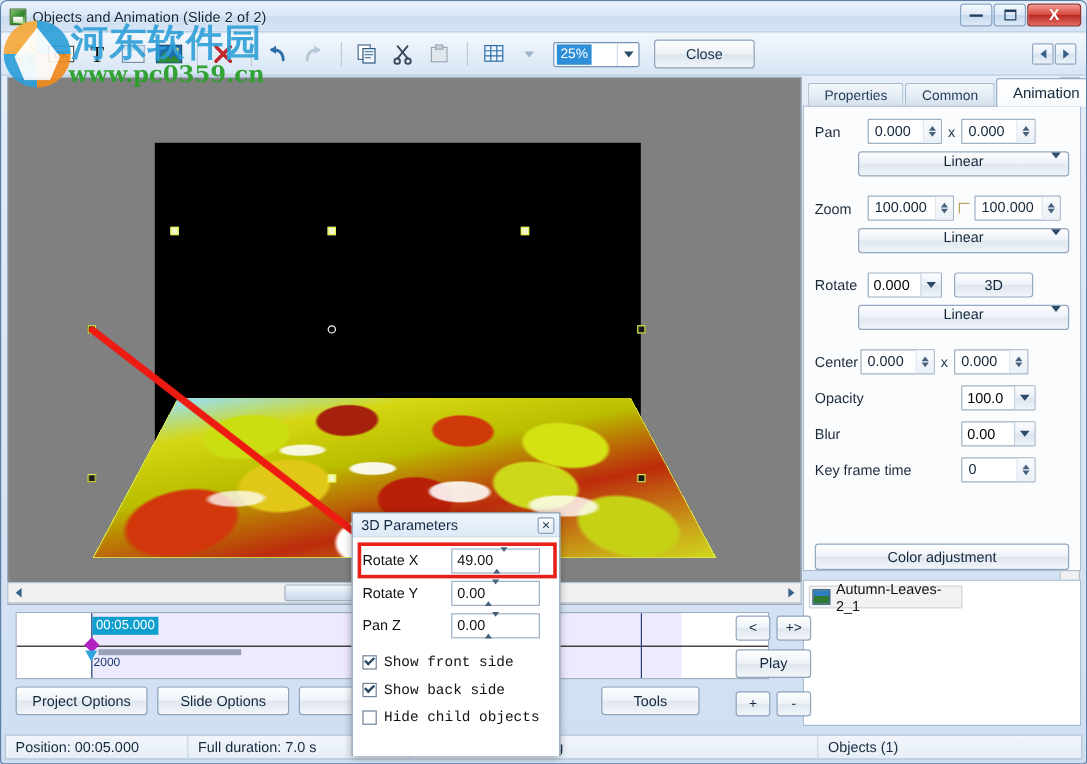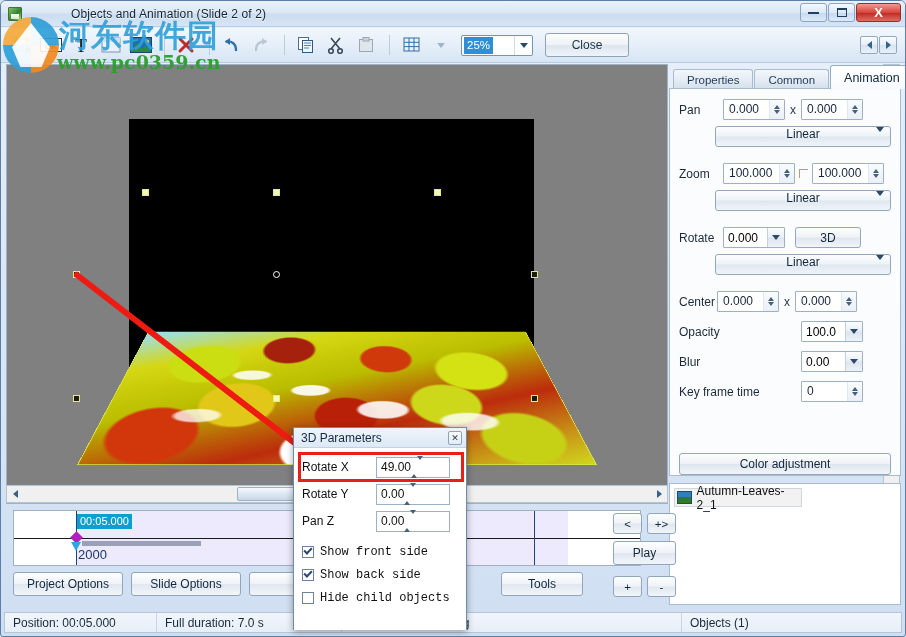--- a/index.html
+++ b/index.html
@@ -18,21 +18,20 @@
     border-radius: 6px 6px 3px 3px;
     overflow: hidden;
   }
 
   
   .titlebar {
     position: absolute; top: 0; left: 0; right: 0; height: 26px;
     background: linear-gradient(180deg,#eaf2fb 0%, #dbe8f7 45%, #cbddf0 55%, #d7e5f5 100%);
     display: flex; align-items: center;
     border-bottom: 1px solid #b9cde3;
-    gap: 44px;
   }
   .title-icon {
     width: 14px; height: 14px; margin: 0 5px 0 7px;
     background: linear-gradient(135deg,#7ec36a,#2d7f2d 60%,#b9e08e);
     border: 1px solid #46702f; border-radius: 1px;
     position: relative;
   }
   .title-icon::after {
     content:""; position:absolute; left:2px; top:6px; width:8px; height:5px;
     background: linear-gradient(180deg,#ffffff,#cfe8bd);
@@ -314,21 +313,21 @@
   .tl-diamond {
     position:absolute; left:58px; top:22px; width:9px; height:9px;
     background:#b021c0; transform:rotate(45deg);
   }
   .tl-marker {
     position:absolute; left:57px; top:31px; width:0;height:0;
     border-left:5px solid transparent; border-right:5px solid transparent;
     border-top:9px solid #2ea7e0;
   }
   .tl-bar { position:absolute; left:68px; top:30px; width:119px; height:5px; background:#9aa0b8; }
-  .tl-2000 { position:absolute; left:64px; top:36px; font-size:13px; color:#19386b; }
+  .tl-2000 { position:absolute; left:64px; top:36px; font-size:10px; color:#19386b; }
 
   .btnrow { position:absolute; left:12px; top:571px; display:flex; gap:8px; }
   .bigbtn {
     height:24px; padding:0 10px; min-width:110px;
     background:linear-gradient(180deg,#fdfefe,#eff3f8 48%,#e0e7ef 52%,#f2f6fa);
     border:1px solid #91a6bd; border-radius:3px;
     display:flex;align-items:center;justify-content:center;
     font-size:12px; color:#13273d;
   }
   .rightctl { position:absolute; left:612px; top:512px; width:64px; }

